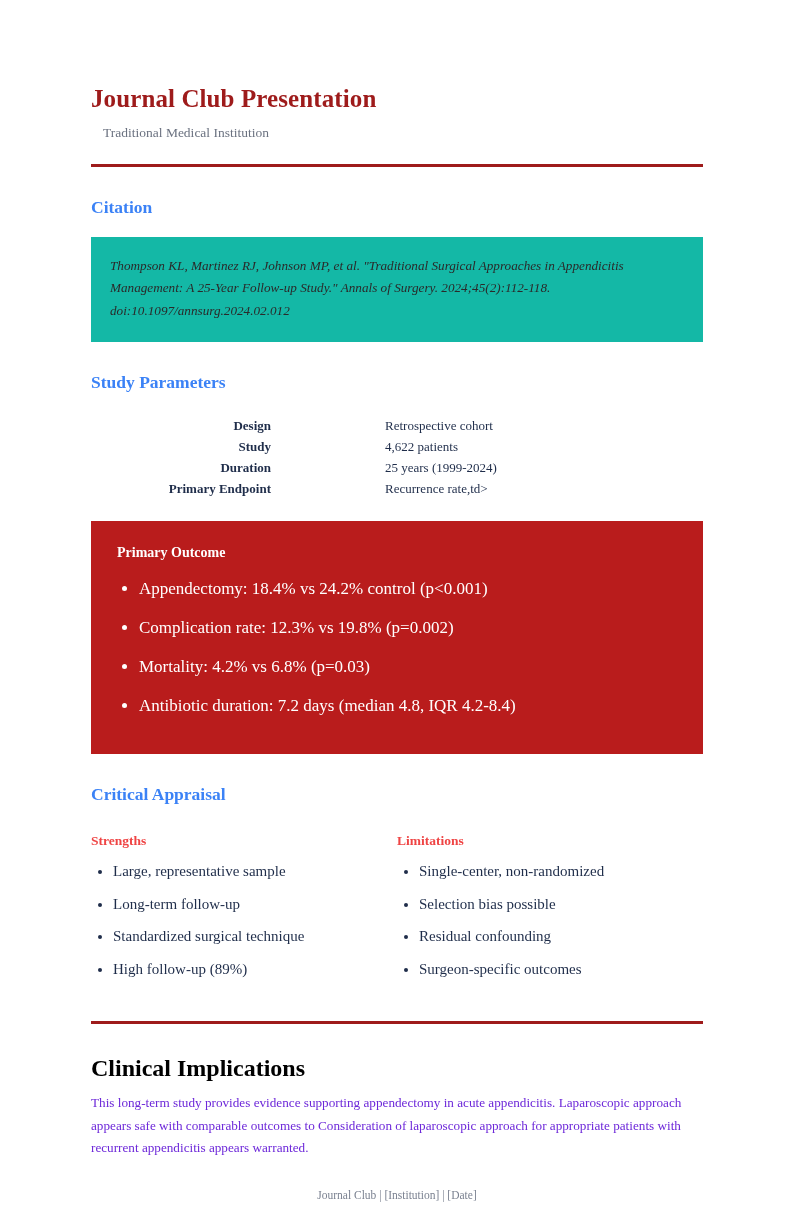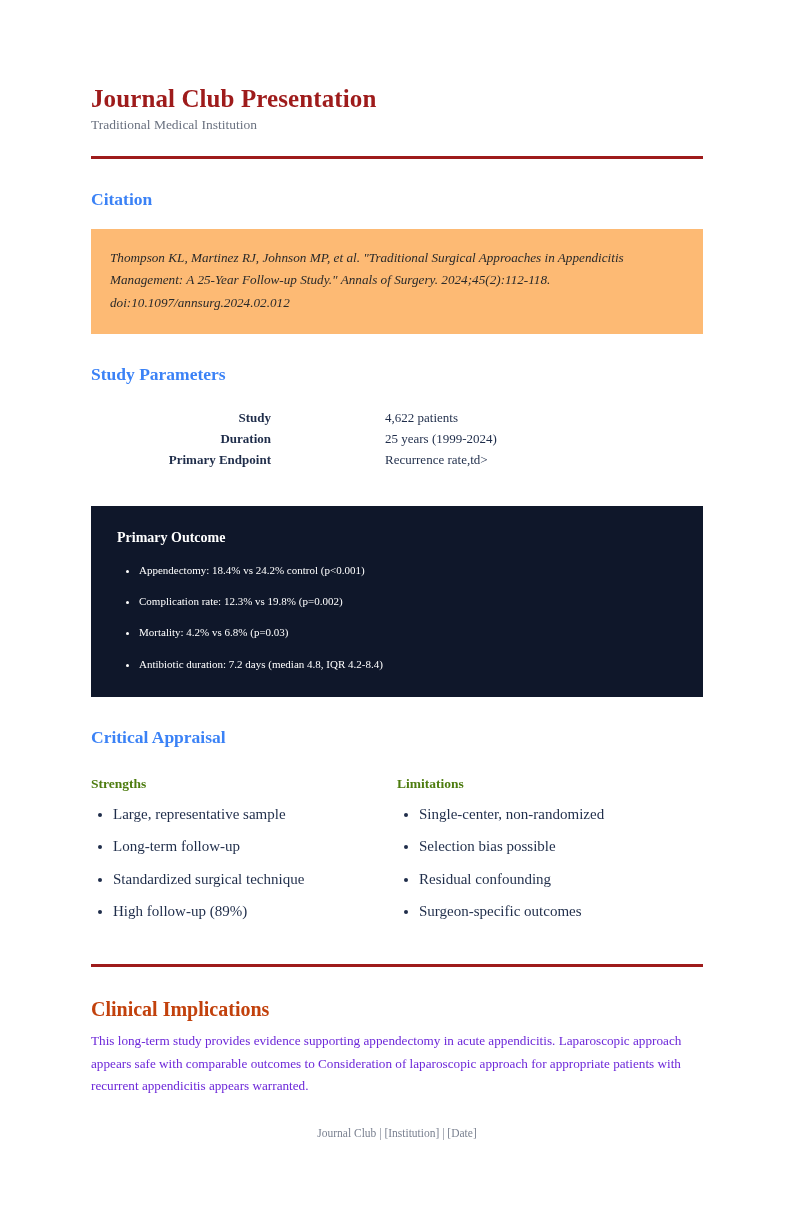--- a/index.html
+++ b/index.html
@@ -27,46 +27,46 @@
     font-size: 25px;
     font-weight: bold;
     color: #9e1b1b;
     letter-spacing: 0.1px;
     margin: 0 0 4px 0;
     line-height: 1.1;
   }
   .doc-subtitle {
     font-size: 13.5px;
     color: #6b7280;
-    margin: 0;
+    margin: 12px;
     line-height: 1.2;
   }
   .rule {
     height: 3px;
     background: #9e1b1b;
     margin: 23px 0 0 0;
     border: 0;
   }
 
   
   .section-heading {
     font-size: 17.5px;
     font-weight: bold;
     color: #3b82f6;
     margin: 30px 0 0 0;
     line-height: 1.2;
   }
   .section-heading.navy {
-    color: #c2410c;
-    font-size: 20px;
+    color: #000000;
+    font-size: 24px;
   }
 
   
   .citation-box {
-    background: #fdba74;
+    background: #14b8a6;
     padding: 18px 19px 19px 19px;
     margin-top: 19px;
     box-sizing: border-box;
   }
   .citation-text {
     font-style: italic;
     font-size: 13.2px;
     line-height: 1.72;
     color: #2a2a2a;
     margin: 0;
@@ -92,58 +92,58 @@
     padding-right: 0;
   }
   .params td.value {
     padding-left: 114px;
     color: #1f2d4a;
     font-weight: normal;
   }
 
   
   .findings-panel {
-    background: #0f172a;
+    background: #b91c1c;
     color: #ffffff;
-    margin-top: 36px;
-    padding: 24px 26px 26px 26px;
+    margin-top: 22px;
+    padding: 24px 26px 37px 26px;
     box-sizing: border-box;
   }
   .findings-panel .panel-title {
     font-size: 14px;
     font-weight: bold;
     color: #ffffff;
     margin: 0 0 6px 0;
   }
   .findings-list {
     list-style: disc;
     margin: 0;
     padding-left: 22px;
   }
   .findings-list li {
-    font-size: 11px;
+    font-size: 17px;
     line-height: 1.3;
     margin-top: 17px;
     color: #ffffff;
   }
 
   
   .appraisal {
     display: flex;
     margin-top: 28px;
   }
   .appraisal-col {
     width: 50%;
     box-sizing: border-box;
     padding-right: 18px;
   }
   .appraisal-col .col-title {
     font-size: 13.5px;
     font-weight: bold;
-    color: #4d7c0f;
+    color: #ef4444;
     margin: 0 0 9px 0;
   }
   .appraisal-col ul {
     list-style: disc;
     margin: 0;
     padding-left: 22px;
   }
   .appraisal-col li {
     font-size: 15px;
     line-height: 1.3;
@@ -191,20 +191,24 @@
     <h2 class="section-heading">Citation</h2>
     <div class="citation-box">
       <p class="citation-text">Thompson KL, Martinez RJ, Johnson MP, et al. "Traditional Surgical Approaches in Appendicitis Management: A 25-Year Follow-up Study." Annals of Surgery. 2024;45(2):112-118. doi:10.1097/annsurg.2024.02.012</p>
     </div>
   </section>
 
   <section>
     <h2 class="section-heading">Study Parameters</h2>
     <table class="params">
       <tbody>
+        <tr>
+          <td class="label">Design</td>
+          <td class="value">Retrospective cohort</td>
+        </tr>
         <tr>
           <td class="label">Study</td>
           <td class="value">4,622 patients</td>
         </tr>
         <tr>
           <td class="label">Duration</td>
           <td class="value">25 years (1999-2024)</td>
         </tr>
         <tr>
           <td class="label">Primary Endpoint</td>

